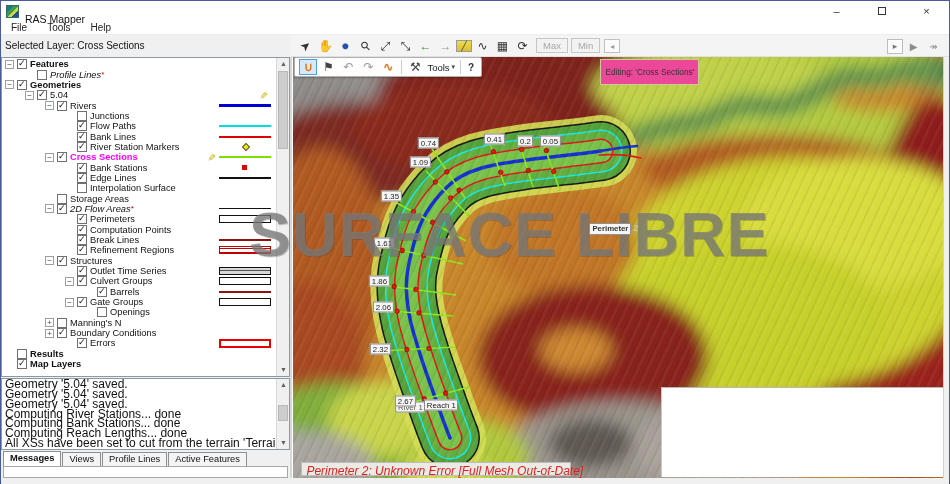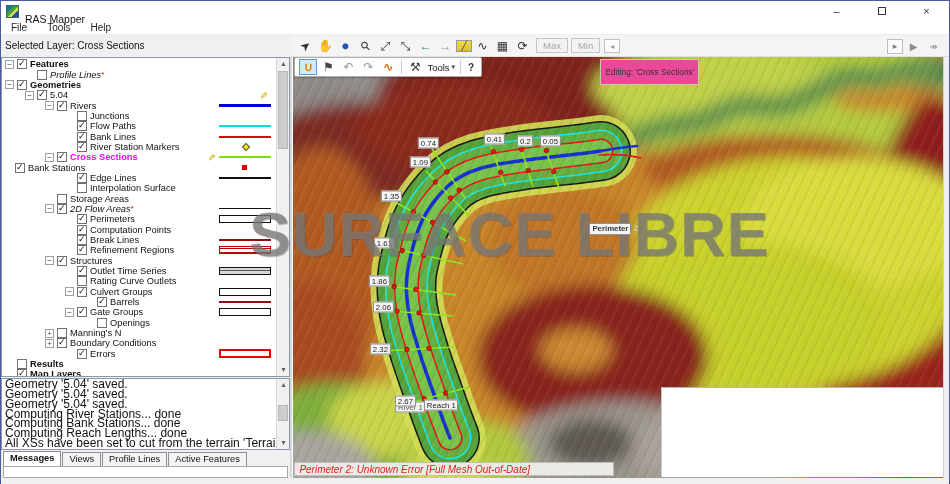--- a/index.html
+++ b/index.html
@@ -102,22 +102,22 @@
   .et-label { font-size:9.5px; color:#222; margin:0 2px; }
   .et-caret { font-size:7px; color:#444; margin-right:2px; }
   .et-help { font-size:10px; font-weight:bold; color:#333; width:14px; text-align:center; }
 
   .editing-badge { position:absolute; z-index:45; left:283px; top:2px; font-size:8.3px; color:#333;
     background:#ec4899; border:1px solid #c8cc9a; padding:7px 4px; white-space:nowrap;margin-left:24px; }
 
   .white-overlay { position:absolute; z-index:35; left:368px; top:330px; width:283px; height:90px; background:#ffffff;
     border-top:1px solid #b8b8b8; border-left:1px solid #c8c8c8; }
 
-  .map-status { position:absolute; z-index:46; left:1px; bottom:2px; width:320px; height:14px; background:#eceae4;
-    border:1px solid #bdbdbd; font-size:10px; font-style:italic; color:#e02020; padding:1px 0 0 4px; white-space:nowrap; }
+  .map-status { position:absolute; z-index:46; left:8px; bottom:2px; width:270px; height:14px; background:#eceae4;
+    border:1px solid #bdbdbd; font-size:12px; font-style:italic; color:#e02020; padding:1px 0 0 4px; white-space:nowrap; }
 
   
   .bottom-strip { height:7px; background:#f0f0f0; }
 </style>
 </head>
 <body>
 
 <div class="window">
 
   <div class="titlebar">
@@ -231,21 +231,21 @@
             </div>
             <div class="trow" style="padding-left: 42px;">
               <span class="texp">−</span>
               <span class="tchk on"></span>
               <span class="tlab bold" style="color: rgb(255, 0, 255);">Cross Sections</span>
               <span class="legend">
                 <span class="pencil">✎</span>
                 <span class="lg-line" style="border-top-width:2px;border-color:#7ce000"></span>
               </span>
             </div>
-            <div class="trow" style="">
+            <div class="trow" style="padding-left: 62px;">
               <span class="texp none"></span>
               <span class="tchk on"></span>
               <span class="tlab">Bank Stations</span>
               <span class="legend">
                 <span style="width:5px;height:5px;background:#e00000;margin-right:24px;"></span>
               </span>
             </div>
             <div class="trow" style="padding-left: 62px;">
               <span class="texp none"></span>
               <span class="tchk on"></span>
@@ -307,25 +307,20 @@
               <span class="tchk on"></span>
               <span class="tlab">Structures</span>
             </div>
             <div class="trow" style="padding-left: 62px;">
               <span class="texp none"></span>
               <span class="tchk on"></span>
               <span class="tlab">Outlet Time Series</span>
               <span class="legend">
                 <span class="lg-rect" style="background:repeating-linear-gradient(#d8d8d8 0 2px,#555 2px 3px,#d8d8d8 3px 5px);"></span>
               </span>
-            </div>
-            <div class="trow" style="padding-left: 62px;">
-              <span class="texp none"></span>
-              <span class="tchk"></span>
-              <span class="tlab">Rating Curve Outlets</span>
             </div>
             <div class="trow" style="padding-left: 62px;">
               <span class="texp">−</span>
               <span class="tchk on"></span>
               <span class="tlab">Culvert Groups</span>
               <span class="legend">
                 <span class="lg-rect" style="height:8px;border-width:1px;"></span>
               </span>
             </div>
             <div class="trow" style="padding-left: 82px;">

